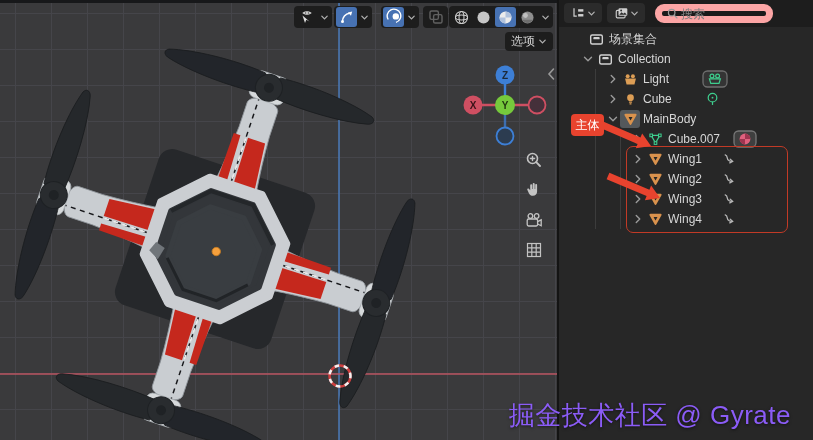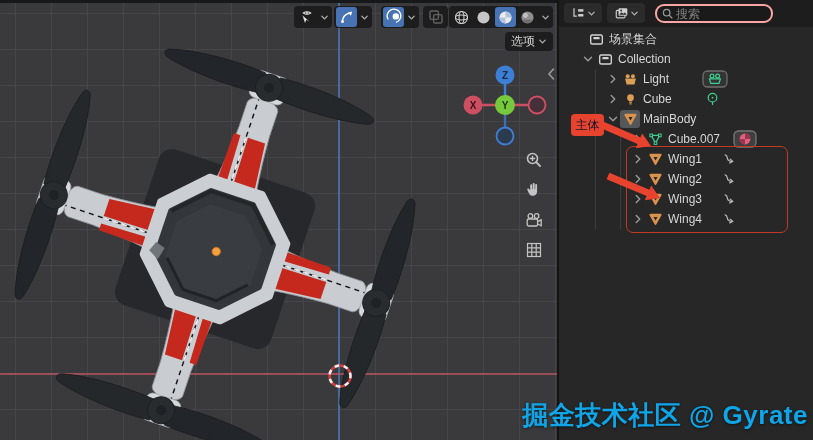--- a/index.html
+++ b/index.html
@@ -40,49 +40,49 @@
   #collapse-arrow{position:absolute;left:545px;top:63px;width:12px;height:16px;}
 
   
   #outliner{position:absolute;left:557px;top:0;width:256px;height:440px;background:#272727;
     border-left:2px solid #141414;}
   #otl-header{position:absolute;left:0;top:0;width:100%;height:27px;background:#1d1d1d;}
   .otl-hbtn{position:absolute;top:3px;width:38px;height:20px;background:#2b2b2b;border-radius:4px;
     display:flex;align-items:center;justify-content:center;gap:1px;}
   #btn-editor-type{left:5px;} #btn-display-mode{left:48px;}
   #search-box{position:absolute;left:96px;top:4px;width:118px;height:19px;background:#1a1a1a;
-    border:2px solid #fca5a5;border-radius:9px;display:flex;align-items:center;box-sizing:border-box;padding:0 4px;}
+    border:7px solid #fca5a5;border-radius:9px;display:flex;align-items:center;box-sizing:border-box;padding:0 4px;}
   #search-input{flex:1;min-width:0;background:transparent;border:none;outline:none;color:#c9c9c9;
     font-size:12px;font-family:inherit;}
   #search-input::placeholder{color:#808080;}
 
   #otl-rows{position:absolute;left:0;top:29px;width:100%;}
   .otl-row{position:relative;height:20px;display:flex;align-items:center;}
   .otl-chev{width:15px;height:20px;display:flex;align-items:center;justify-content:center;flex:0 0 15px;}
   .otl-ico{width:20px;height:18px;display:flex;align-items:center;justify-content:center;flex:0 0 20px;}
   .ico-active{background:#54585b;border-radius:3px;}
   .otl-label{margin-left:3px;font-size:12px;color:#d6d6d6;white-space:nowrap;}
   .badge{position:absolute;top:1px;height:18px;display:flex;align-items:center;}
   .bdg-camera-data-badge{left:143px;} .bdg-light-data-badge{left:146px;}
   .bdg-material-badge{left:174px;} .bdg-constraint-badge{left:162px;} .bdg-mesh-data-badge{left:184px;}
   .tree-guide{position:absolute;width:1px;background:#3c3c3c;}
   #guide1{left:36px;top:69px;height:160px;} #guide2{left:61px;top:129px;height:100px;}
 
   
-  .anno-label{position:absolute;background:var(--annotation-red);color:#0f172a;border-radius:4px;
+  .anno-label{position:absolute;background:var(--annotation-red);color:#ffffff;border-radius:4px;
     display:flex;align-items:center;justify-content:center;z-index:30;}
   #anno-mainbody{left:571px;top:114px;width:33px;height:22px;font-size:12px;}
   #anno-props{left:548px;top:163px;width:66px;height:22px;font-size:11.5px;}
   #anno-arrows{position:absolute;left:0;top:0;z-index:29;pointer-events:none;}
   #wings-box{position:absolute;left:626px;top:146px;width:160px;height:85px;
     border:1.5px solid #c23a26;border-radius:7px;z-index:28;}
 
   
-  #watermark{position:absolute;right:5px;bottom:7px;font-size:26px;font-weight:bold;
-    color:#0ea5e9;letter-spacing:.5px;text-shadow:0 1px 3px rgba(0,0,0,.55);z-index:40;}
+  #watermark{position:absolute;right:22px;bottom:7px;font-size:26px;font-weight:normal;
+    color:#8b5cf6;letter-spacing:.5px;text-shadow:0 1px 3px rgba(0,0,0,.55);z-index:40;}
 </style>
 </head>
 <body>
 
 <div id="app">
 
   <div id="viewport">
 
     <div id="axis-z" class="axis-line"></div>
     <div id="axis-x" class="axis-line"></div>

